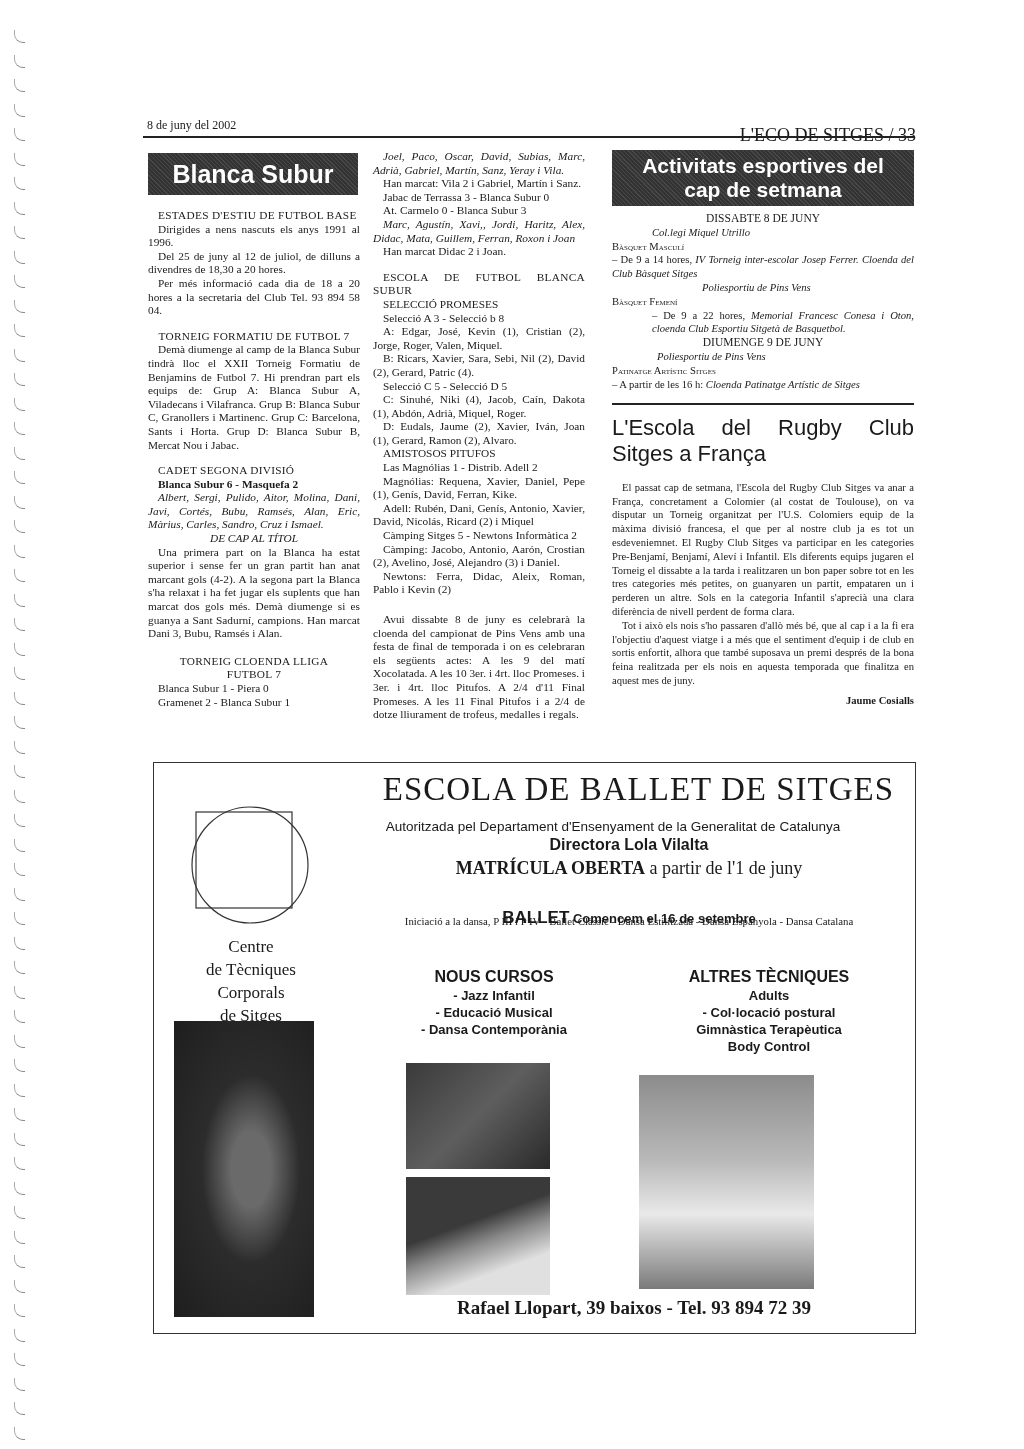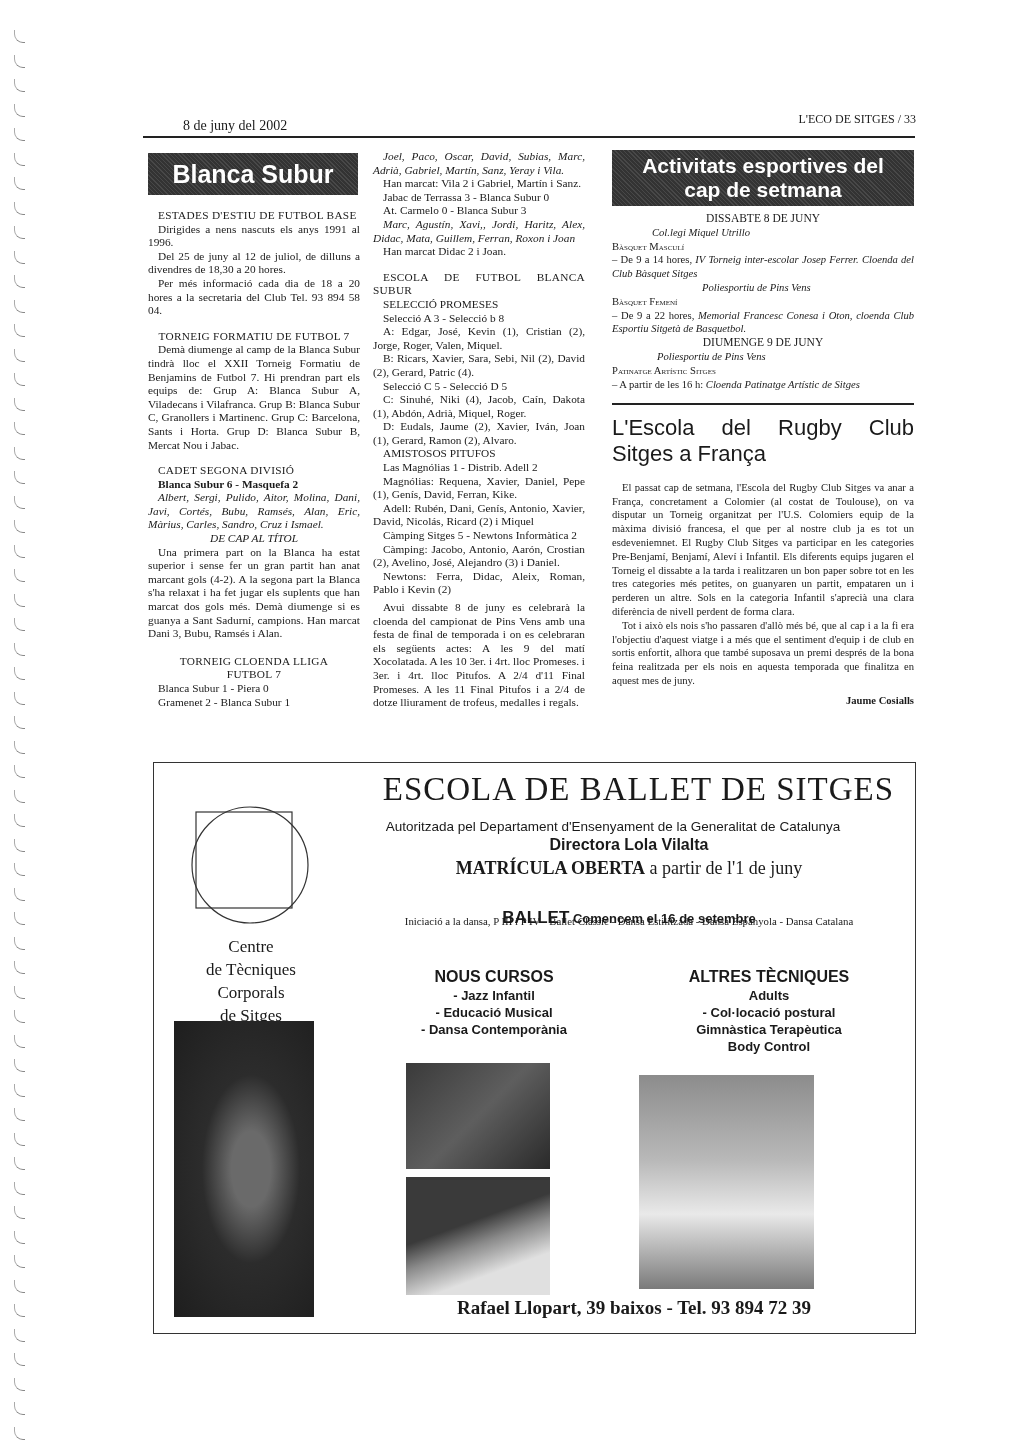--- a/index.html
+++ b/index.html
@@ -1,20 +1,20 @@
 <!DOCTYPE html>
 <html><head>
 <meta charset="utf-8">
 <style>
   html,body{margin:0;padding:0;background:#fff;}
   body{width:1024px;height:1449px;position:relative;overflow:hidden;font-family:"Liberation Serif",serif;color:#1a1a1a;}
   .binder{position:absolute;left:10px;top:0;width:24px;height:1449px;}
   .binder span{position:absolute;left:4px;width:10px;height:12px;border-left:1px solid #aaa;border-bottom:1.5px solid #888;border-radius:0 0 0 9px;}
-  .hdr-left{position:absolute;left:147px;top:118px;font-size:14px;margin-left:36px;}
-  .hdr-right{position:absolute;right:108px;top:112px;font-size:12px;}
+  .hdr-left{position:absolute;left:147px;top:118px;font-size:12px;}
+  .hdr-right{position:absolute;right:108px;top:125px;font-size:18px;}
   .hdr-rule{position:absolute;left:143px;top:136px;width:772px;height:1.5px;background:#222;}
   .col{position:absolute;font-size:11.3px;line-height:13.6px;text-align:justify;}
   .col p{margin:0;text-indent:10px;}
   .col .head{font-weight:normal;letter-spacing:.3px;margin-top:10px;text-indent:0;}
   .col .center{text-align:center;text-indent:0;}
   .col .it{font-style:italic;}
   .col .b{font-weight:bold;}
   .banner{background:#3a3a3a;color:#fff;font-family:"Liberation Sans",sans-serif;font-weight:bold;text-align:center;
           background-image:repeating-linear-gradient(45deg,#333 0 2px,#484848 2px 3px);}
   .sc{font-variant:small-caps;}
@@ -126,35 +126,35 @@
   <p>Selecció C 5 - Selecció D 5</p>
   <p>C: Sinuhé, Niki (4), Jacob, Caín, Dakota (1), Abdón, Adrià, Miquel, Roger.</p>
   <p>D: Eudals, Jaume (2), Xavier, Iván, Joan (1), Gerard, Ramon (2), Alvaro.</p>
   <p>AMISTOSOS PITUFOS</p>
   <p>Las Magnólias 1 - Distrib. Adell 2</p>
   <p>Magnólias: Requena, Xavier, Daniel, Pepe (1), Genís, David, Ferran, Kike.</p>
   <p>Adell: Rubén, Dani, Genís, Antonio, Xavier, David, Nicolás, Ricard (2) i Miquel</p>
   <p>Càmping Sitges 5 - Newtons Informàtica 2</p>
   <p>Càmping: Jacobo, Antonio, Aarón, Crostian (2), Avelino, José, Alejandro (3) i Daniel.</p>
   <p>Newtons: Ferra, Didac, Aleix, Roman, Pablo i Kevin (2)</p>
-  <p style="margin-top:4px;">Avui dissabte 8 de juny es celebrarà la cloenda del campionat de Pins Vens amb una festa de final de temporada i on es celebraran els següents actes: A les 9 del matí Xocolatada. A les 10 3er. i 4rt. lloc Promeses. i 3er. i 4rt. lloc Pitufos. A 2/4 d'11 Final Promeses. A les 11 Final Pitufos i a 2/4 de dotze lliurament de trofeus, medalles i regals.</p>
+  <p style="margin-top:16px;">Avui dissabte 8 de juny es celebrarà la cloenda del campionat de Pins Vens amb una festa de final de temporada i on es celebraran els següents actes: A les 9 del matí Xocolatada. A les 10 3er. i 4rt. lloc Promeses. i 3er. i 4rt. lloc Pitufos. A 2/4 d'11 Final Promeses. A les 11 Final Pitufos i a 2/4 de dotze lliurament de trofeus, medalles i regals.</p>
 </div>
 
 <div class="col" style="left:612px;top:148px;width:302px;font-size:10.6px;line-height:13.8px;">
   <div class="banner" style="font-size:21px;line-height:24px;padding:4px 0;margin:2px 0 6px 0;">
     <div>Activitats esportives del</div>
     <div>cap de setmana</div>
   </div>
   <p class="center" style="font-size:11.5px;">DISSABTE 8 DE JUNY</p>
   <p class="it" style="padding-left:40px;text-indent:0;">Col.legi Miquel Utrillo</p>
   <p class="sc" style="text-indent:0;">Bàsquet Masculí</p>
   <p style="text-indent:0;"><span>– De 9 a 14 hores, </span><span class="it">IV Torneig inter-escolar Josep Ferrer. Cloenda del Club Bàsquet Sitges</span></p>
   <p class="it" style="padding-left:90px;text-indent:0;">Poliesportiu de Pins Vens</p>
   <p class="sc" style="text-indent:0;">Bàsquet Femení</p>
-  <p style="text-indent:0;"><span>– De 9 a 22 hores, </span><span class="it">Memorial Francesc Conesa i Oton, cloenda Club Esportiu Sitgetà de Basquetbol.</span></p>
+  <p style="text-indent:0;margin-left:40px;"><span>– De 9 a 22 hores, </span><span class="it">Memorial Francesc Conesa i Oton, cloenda Club Esportiu Sitgetà de Basquetbol.</span></p>
   <p class="center" style="font-size:11.5px;">DIUMENGE 9 DE JUNY</p>
   <p class="it" style="padding-left:45px;text-indent:0;">Poliesportiu de Pins Vens</p>
   <p class="sc" style="text-indent:0;">Patinatge Artístic Sitges</p>
   <p style="text-indent:0;"><span>– A partir de les 16 h: </span><span class="it">Cloenda Patinatge Artístic de Sitges</span></p>
   <div style="height:1.5px;background:#222;margin:12px 0 10px 0;"></div>
   <h2 class="rugby-title">L'Escola del Rugby Club Sitges a França</h2>
   <p>El passat cap de setmana, l'Escola del Rugby Club Sitges va anar a França, concretament a Colomier (al costat de Toulouse), on va disputar un Torneig organitzat per l'U.S. Colomiers equip de la màxima divisió francesa, el que per al nostre club ja es tot un esdeveniemnet. El Rugby Club Sitges va participar en les categories Pre-Benjamí, Benjamí, Aleví i Infantil. Els diferents equips jugaren el Torneig el dissabte a la tarda i realitzaren un bon paper sobre tot en les tres categories més petites, on guanyaren un partit, empataren un i perderen un altre. Sols en la categoria Infantil s'aprecià una clara diferència de nivell perdent de forma clara.</p>
   <p>Tot i això els nois s'ho passaren d'allò més bé, que al cap i a la fi era l'objectiu d'aquest viatge i a més que el sentiment d'equip i de club en sortis enfortit, alhora que també suposava un premi després de la bona feina realitzada per els nois en aquesta temporada que finalitza en aquest mes de juny.</p>
   <p class="b" style="text-align:right;margin-top:6px;">Jaume Cosialls</p>
 </div>

